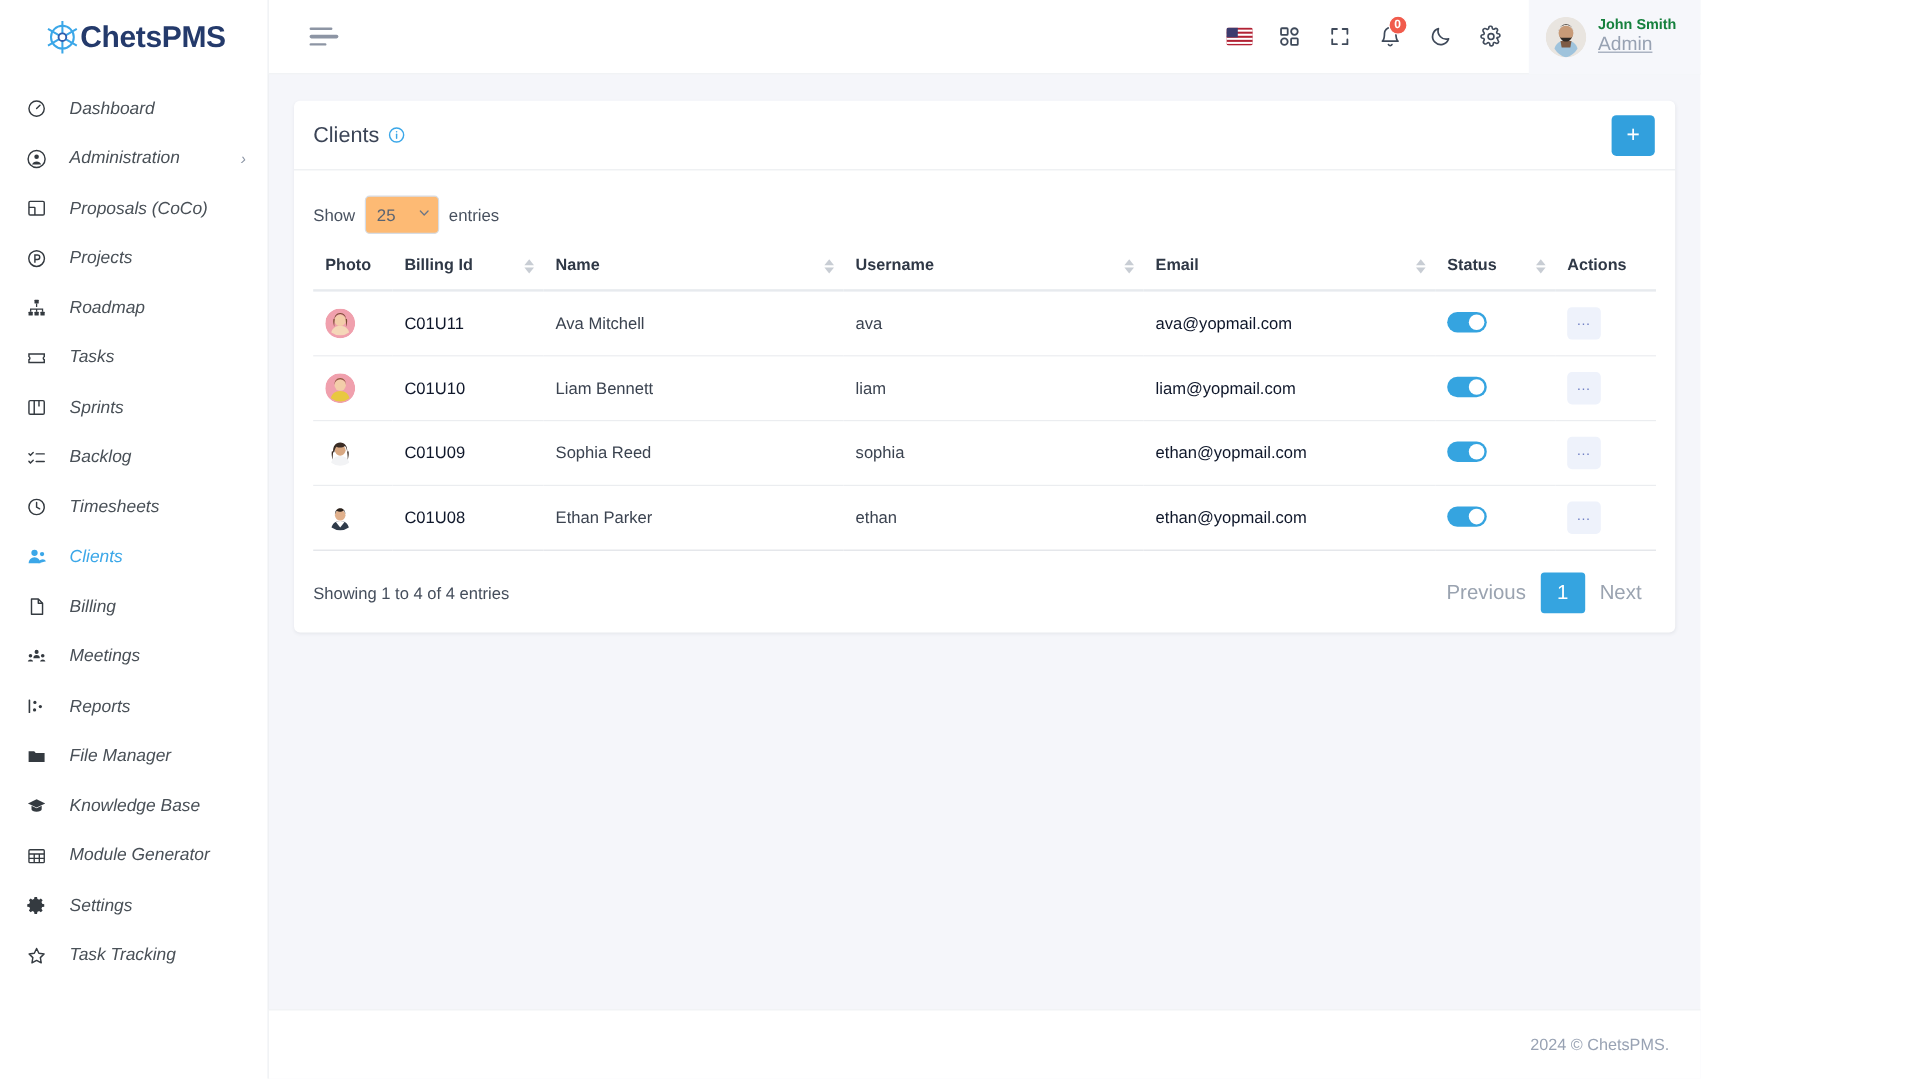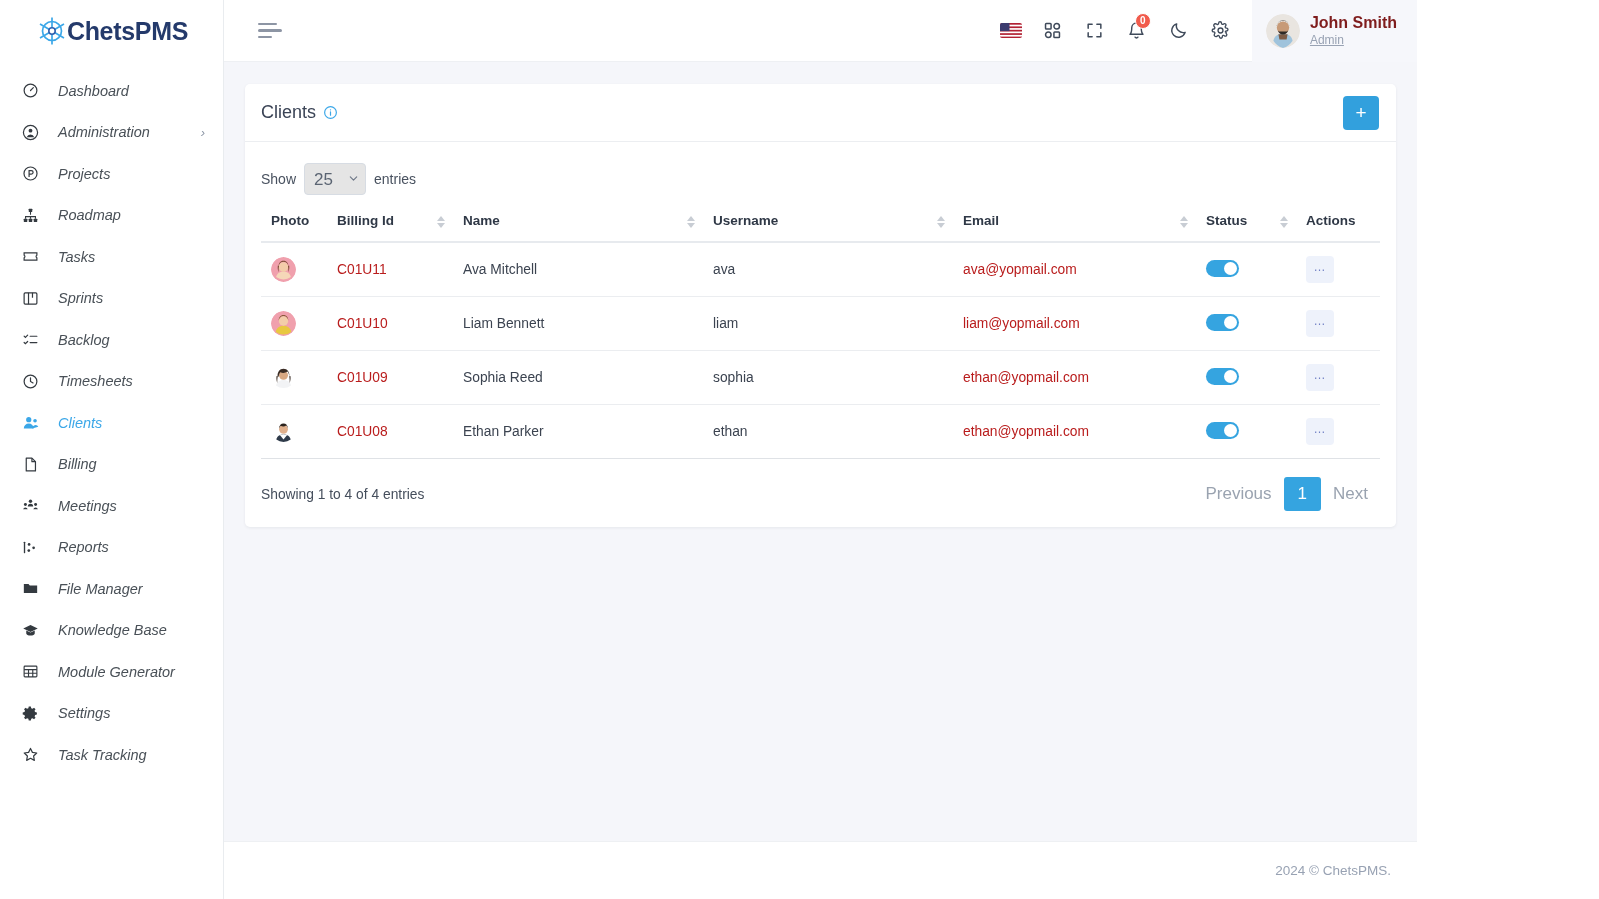--- a/index.html
+++ b/index.html
@@ -62,22 +62,22 @@
     position: absolute; top: 13px; right: 7px; background: #f15b4c; color: #fff;
     font-size: 10px; font-weight: 700; border-radius: 9px; min-width: 16px; height: 16px;
     display: flex; align-items: center; justify-content: center; padding: 0 4px;
     border: 1.5px solid #fff;
   }
   .profile {
     display: flex; align-items: center; gap: 10px; height: 62px;
     padding: 0 20px 0 14px; margin-left: 10px; background: #f6f7fb; cursor: pointer;
   }
   .avatar-hdr { width: 34px; height: 34px; border-radius: 50%; overflow: hidden; flex: 0 0 34px; }
-  .profile-name { font-size: 16px; font-weight: 700; color: #7f1d1d; line-height: 1.25; }
-  .profile-role { font-size: 12px; color: #98a2b3; line-height: 1.25; text-decoration: underline; }
+  .profile-name { font-size: 12px; font-weight: 700; color: #15803d; line-height: 1.25; }
+  .profile-role { font-size: 16px; color: #98a2b3; line-height: 1.25; text-decoration: underline; }
 
   .content { flex: 1; padding: 22px 21px 0 21px; overflow: hidden; }
   .card { background: #fff; border-radius: 5px; box-shadow: 0 1px 3px rgba(56,65,74,.08); }
   .card-head {
     height: 58px; display: flex; align-items: center; padding: 0 17px 0 16px;
     border-bottom: 1px solid #eceef1;
   }
   .card-title { font-size: 18px; color: #3b4456; display: flex; align-items: center; gap: 7px; }
   .info-icon { color: #3ba7e8; display: flex; }
   .btn-add {
@@ -85,21 +85,21 @@
     color: #fff; font-size: 19px; display: flex; align-items: center; justify-content: center;
     cursor: pointer; border: none;
   }
   .card-body { padding: 14px 16px 16px 16px; }
 
   .dt-top { display: flex; align-items: center; height: 46px; }
   .dt-length { display: flex; align-items: center; gap: 8px; font-size: 14px; color: #48515f; }
   .dt-select {
     appearance: none; -webkit-appearance: none;
     border: 1px solid #d7dce3; border-radius: 4px; height: 32px; width: 62px;
-    padding: 0 22px 0 9px; font-size: 17px; color: #5a6472; background: #e5e5e5;
+    padding: 0 22px 0 9px; font-size: 14px; color: #5a6472; background: #fdba74;
     font-family: "Liberation Sans", sans-serif; cursor: pointer;
   }
   .select-wrap { position: relative; display: inline-flex; align-items: center; }
   .select-wrap .caret {
     position: absolute; right: 7px; pointer-events: none; color: #6c7686; font-size: 11px;
   }
   .dt-filter { margin-left: auto; display: flex; align-items: center; gap: 7px; font-size: 14px; color: #48515f; }
   .dt-search {
     border: 1px solid #d7dce3; border-radius: 4px; height: 30px; width: 160px;
     padding: 0 8px; font-size: 13px; color: #48515f;
@@ -121,21 +121,21 @@
     display: block; width: 0; height: 0; border-left: 4px solid transparent;
     border-right: 4px solid transparent;
   }
   .sort-arrows i.up { border-bottom: 5px solid #c8cdd4; }
   .sort-arrows i.dn { border-top: 5px solid #c8cdd4; }
   tbody td {
     font-size: 13.8px; color: #3b4350; padding: 13px 10px; border-bottom: 1px solid #ebedf0;
     vertical-align: middle;
   }
   tbody tr:last-child td { border-bottom: 1px solid #dfe2e6; }
-  .cell-link { color: #b91c1c; text-decoration: none; cursor: pointer; }
+  .cell-link { color: #0f172a; text-decoration: none; cursor: pointer; }
   .row-avatar { width: 25px; height: 25px; border-radius: 50%; overflow: hidden; display: block; }
   .col-photo { width: 66px; }
   .col-clientid { width: 126px; }
   .col-name { width: 250px; }
   .col-username { width: 250px; }
   .col-status { width: 100px; }
   .col-actions { width: 84px; }
 
   .toggle {
     width: 33px; height: 17px; border-radius: 10px; background: #35a4e0;
@@ -202,20 +202,29 @@
           <svg width="17" height="17" viewBox="0 0 24 24" fill="currentColor">
               <circle cx="12" cy="12" r="10" fill="none" stroke="currentColor" stroke-width="1.7"></circle>
               <circle cx="12" cy="9.4" r="2.7"></circle>
               <path d="M6.6 18.6a5.8 5.8 0 0 1 10.8 0z"></path>
             </svg>
         </span>
         <span class="nav-label">Administration</span>
         <span class="chev-right">›</span>
       </div>
 
+      <div class="nav-item">
+        <span class="ic">
+          <svg width="17" height="17" viewBox="0 0 24 24" fill="none" stroke="currentColor" stroke-width="1.7">
+              <rect x="3" y="4" width="18" height="16" rx="1.5"></rect>
+              <path d="M3 11h7M10 11v9"></path>
+            </svg>
+        </span>
+        <span class="nav-label">Proposals (CoCo)</span>
+      </div>
 
       <div class="nav-item">
         <span class="ic">
           <svg width="17" height="17" viewBox="0 0 24 24" fill="none" stroke="currentColor" stroke-width="1.7">
               <circle cx="12" cy="12" r="9.2"></circle>
               <path d="M10 17V7.8h3.1a2.6 2.6 0 0 1 0 5.2H10"></path>
             </svg>
         </span>
         <span class="nav-label">Projects</span>
       </div>

